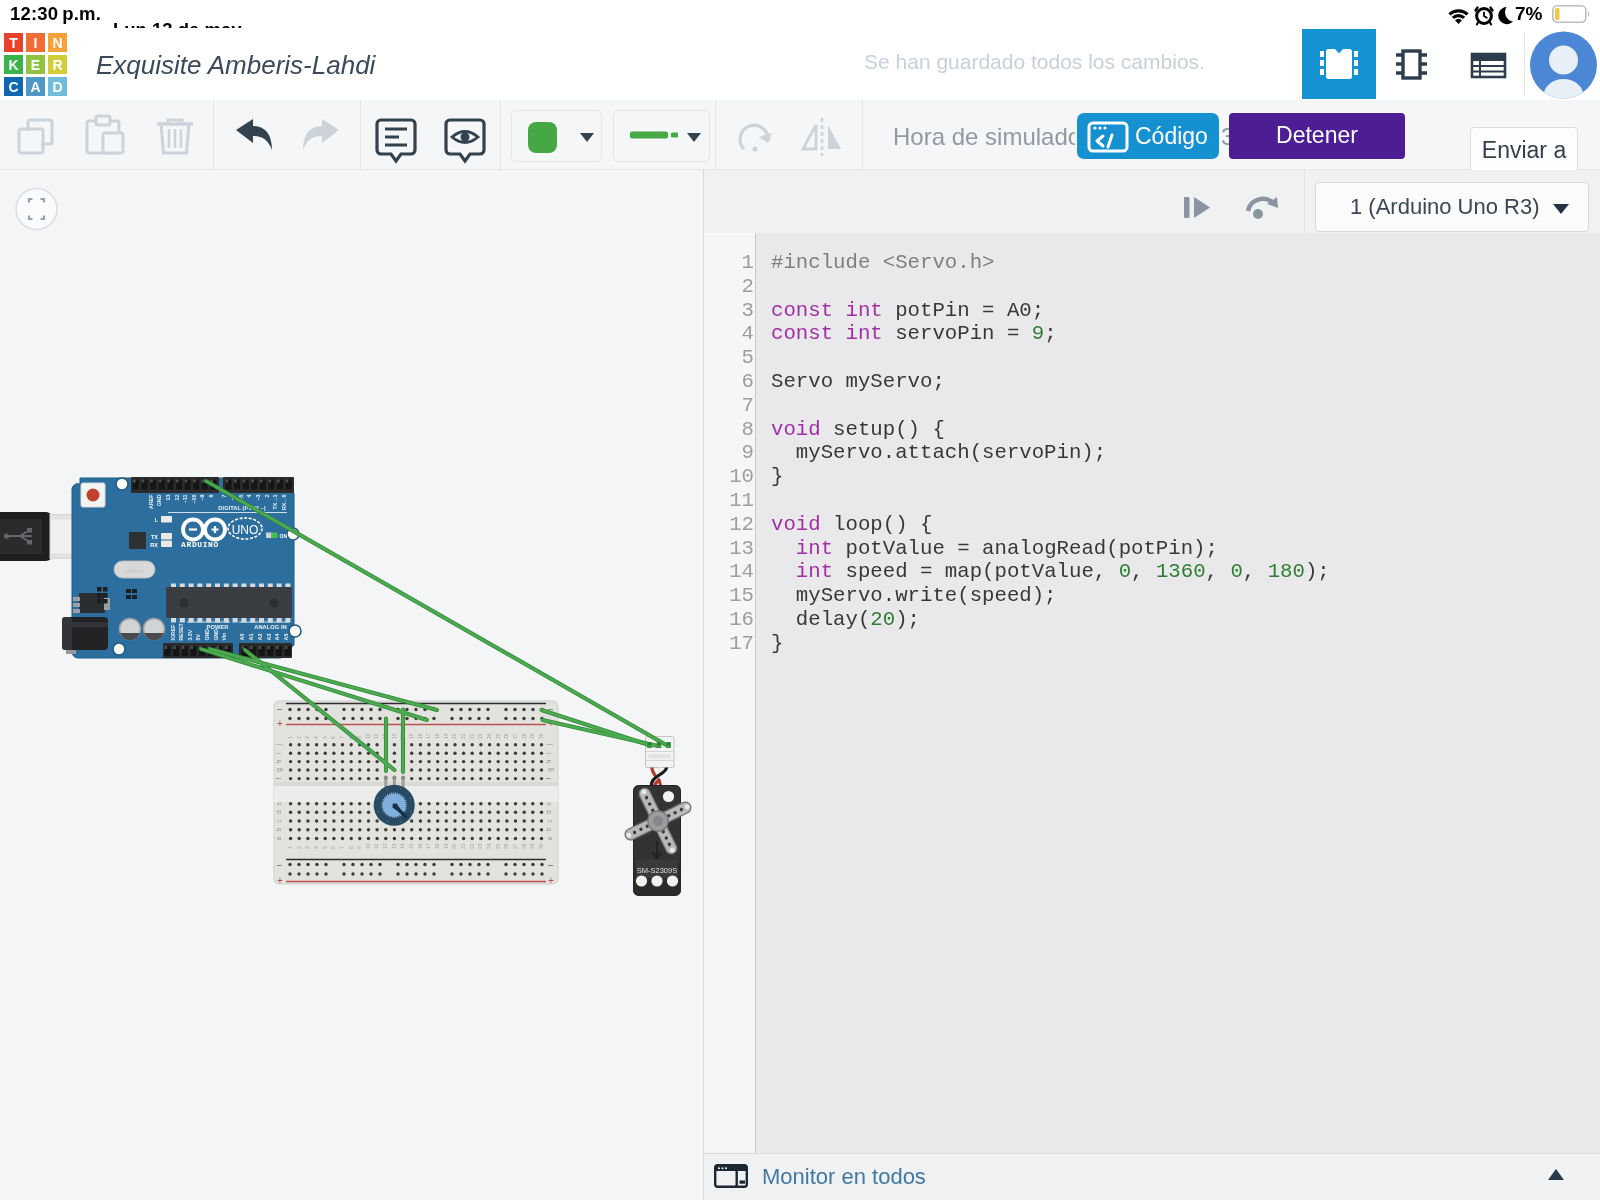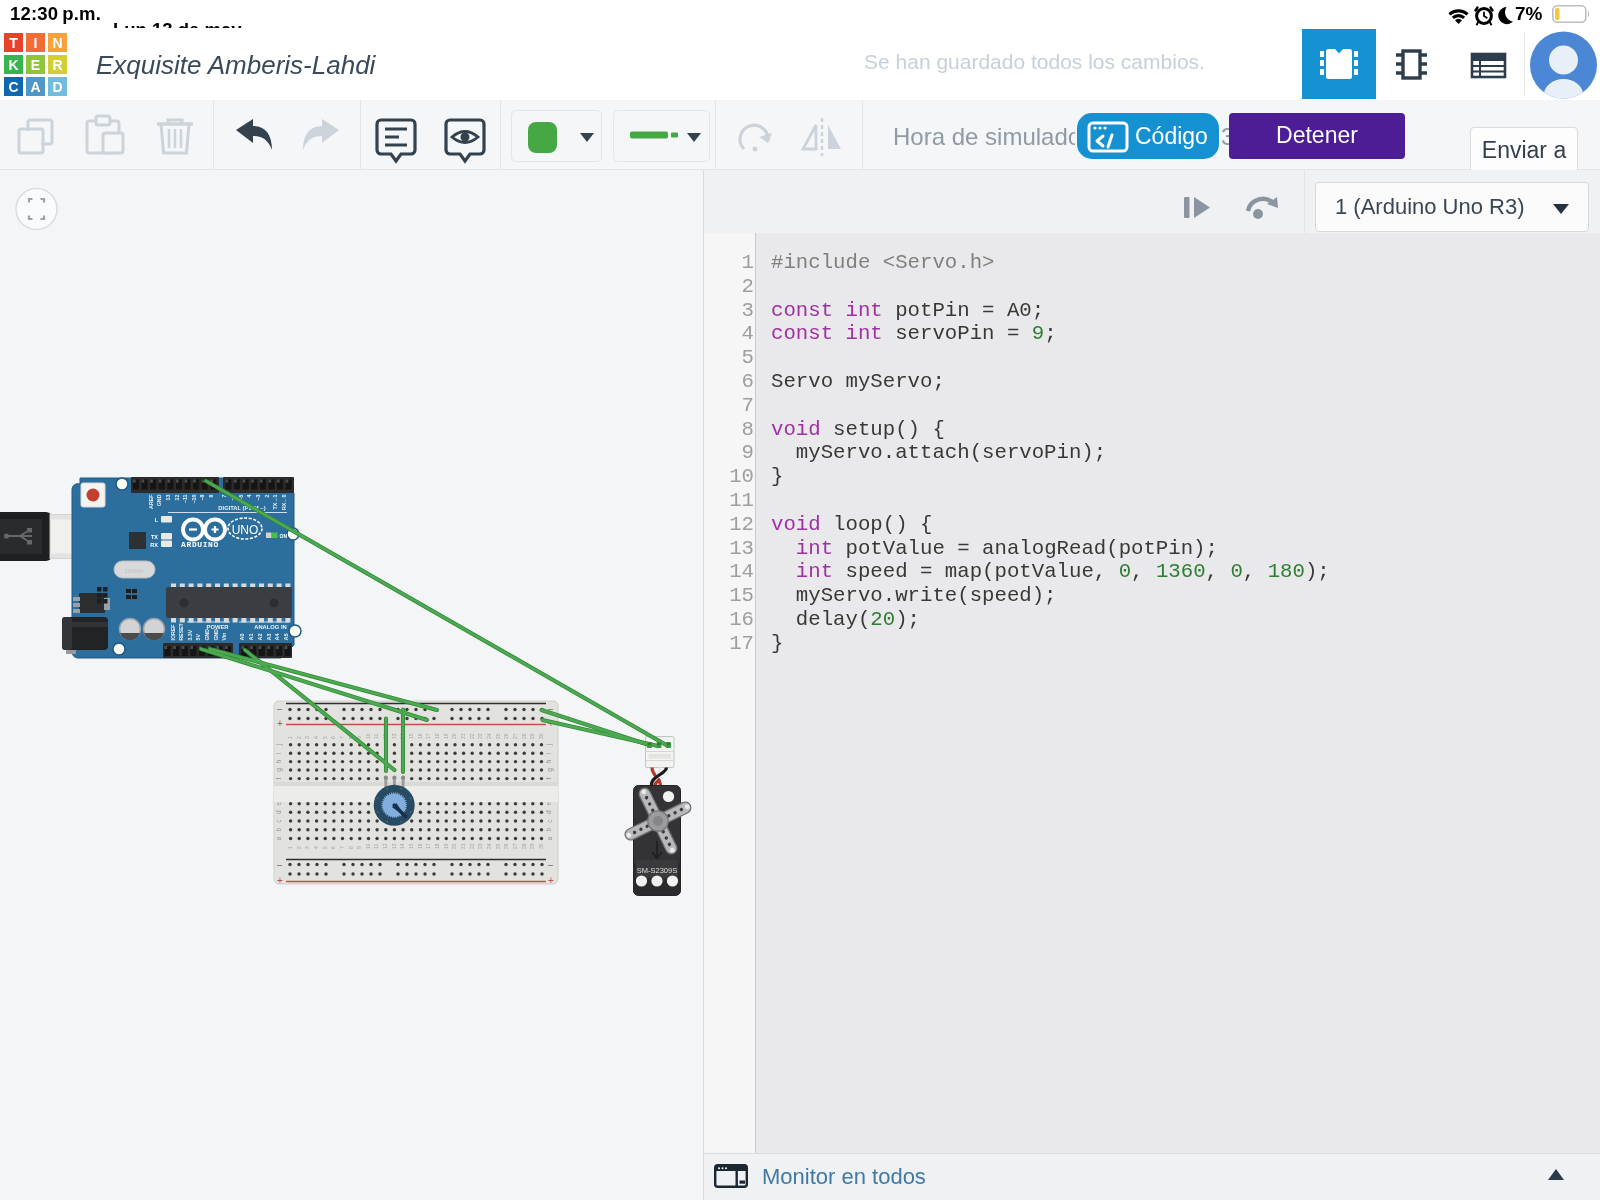--- a/index.html
+++ b/index.html
@@ -17,21 +17,21 @@
   #header { left:0; top:28px; width:1600px; height:72px; background:#fff; }
   #title { left:96px; top:50px; font-size:26px; color:#3b4a5a;font-style:italic; }
   #saved { left:864px; top:50px; font-size:21px; color:#c7d0da; }
   #hbtn1 { left:1302px; top:29px; width:74px; height:70px; background:#1592d2; }
   #hsep { left:1524px; top:32px; width:1px; height:64px; background:#e4e6e9; }
 
   
   #toolbar { left:0; top:100px; width:1600px; height:70px; background:#f5f6f7; border-bottom:1px solid #e3e6e9; }
   .tsep { position:absolute; top:100px; width:1px; height:69px; background:#e3e6e9; }
   .tbtn { position:absolute; top:110px; height:52px; background:#f5f6f7; border:1px solid #e2e5e9; border-radius:5px; }
-  #codigo { left:1077px; top:113px; width:142px; height:46px; background:#1591d2; border-radius:15px; color:#fff;
+  #codigo { left:1077px; top:113px; width:142px; height:46px; background:#1591d2; border-radius:7px; color:#fff;
             font-size:23px; text-align:left; line-height:46px; }
   #detener { left:1229px; top:113px; width:176px; height:46px; background:#4c1d95; border-radius:4px; color:#fff;
              font-size:23px; text-align:center; line-height:45px; }
   #enviar { left:1470px; top:127px; width:108px; height:46px; background:#fdfdfd; border:1px solid #d8dbdf; border-radius:4px;
             color:#333f4d; font-size:23px; text-align:center; line-height:44px; }
   #hora { left:893px; top:123px; font-size:24px; color:#8f9aa5; width:182px; overflow:hidden; white-space:nowrap; }
   #hora3 { left:1221px; top:123px; font-size:24px; color:#8f9aa5; }
 
   
   #canvas { left:0; top:170px; width:703px; height:1030px; background:#f4f5f6; }
@@ -1027,21 +1027,21 @@
 
 <div class="abs" id="phead"></div>
 <div class="abs" id="pdsep"></div>
 <svg class="abs" id="dbgicons" style="left:1180px; top:190px;" width="110" height="34" viewBox="0 0 110 34">
   <rect x="4" y="7" width="5.5" height="21" rx="1" fill="#8b95a1"></rect>
   <path d="M14 7 L30 17.5 L14 28 Z" fill="#8b95a1"></path>
   <path d="M68 21 a15 15 0 0 1 26 -7" fill="none" stroke="#8b95a1" stroke-width="4.5"></path>
   <path d="M97 7 l1 11 l-11 -4 z" fill="#8b95a1"></path>
   <circle cx="78" cy="24" r="5" fill="#8b95a1"></circle>
 </svg>
-<div class="abs" id="pdrop"><span style="margin-left:19px;">1 (Arduino Uno R3)</span>
+<div class="abs" id="pdrop"><span style="margin-left:34px;">1 (Arduino Uno R3)</span>
   <svg style="position:absolute; right:18px; top:20px;" width="18" height="12" viewBox="0 0 18 12">
       <path d="M1 1 L17 1 L9 11 Z" fill="#24313f"></path>
     </svg>
 </div>
 
 <div class="abs" id="codearea"></div>
 <div class="abs" id="gutter"></div>
 <pre class="abs" id="nums">1
 2
 3

